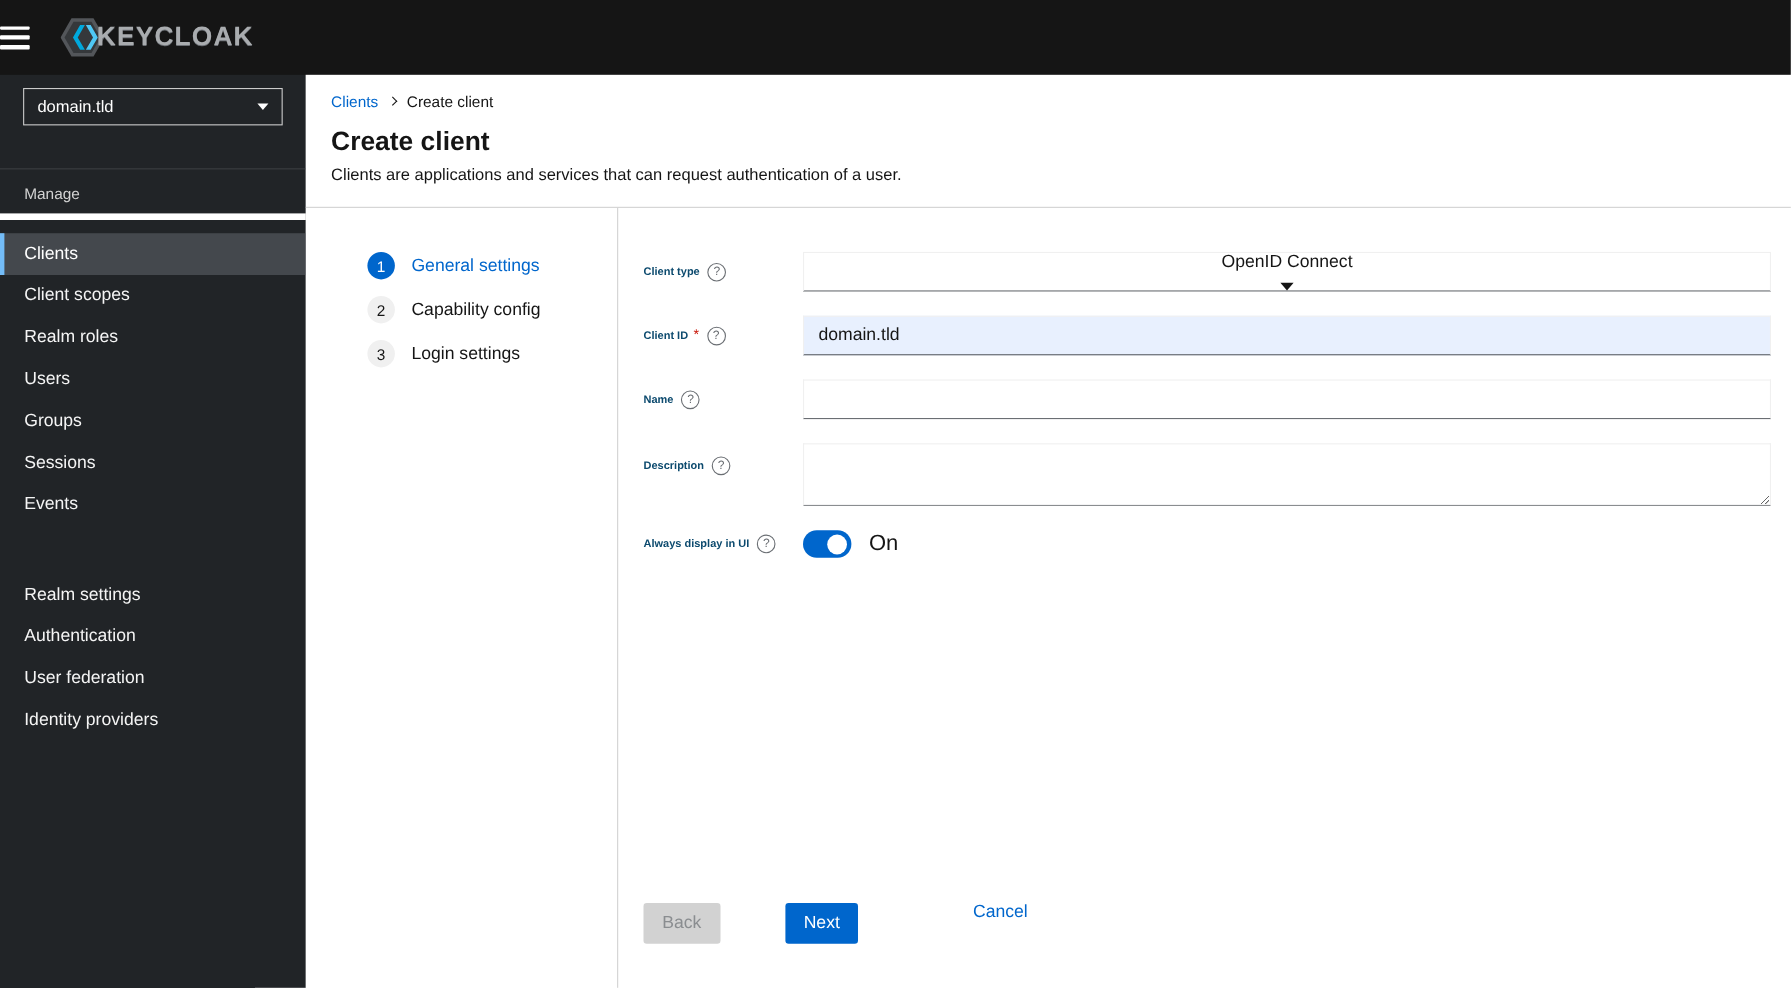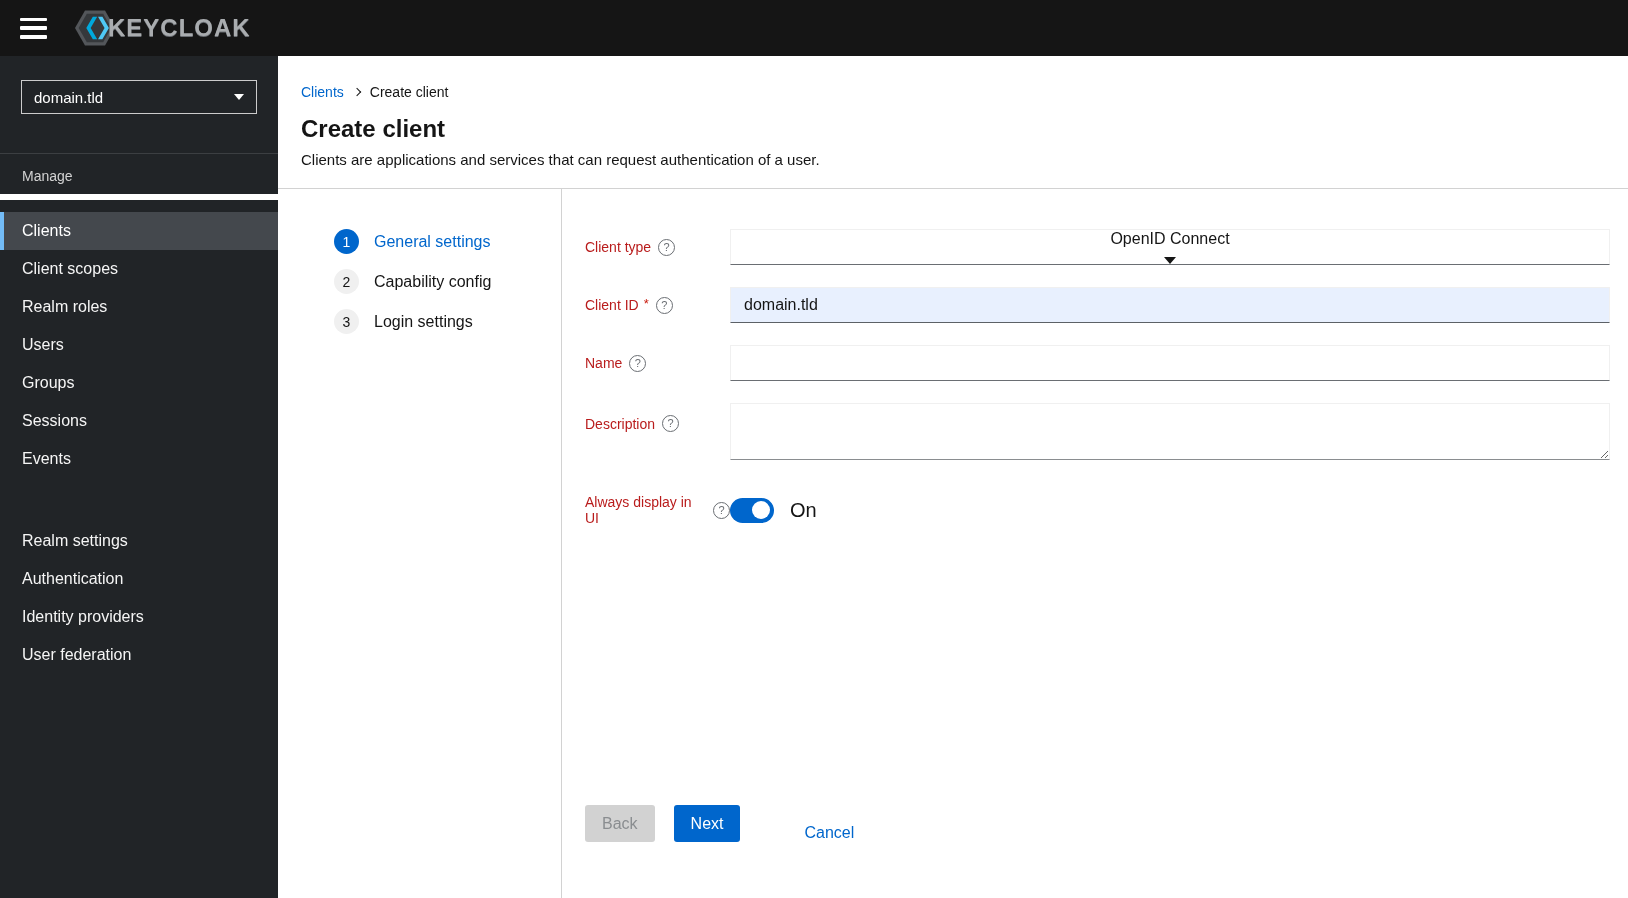--- a/index.html
+++ b/index.html
@@ -1,21 +1,21 @@
 <!DOCTYPE html>
 <html><head>
 <meta charset="utf-8">
 <style>
   * { margin:0; padding:0; box-sizing:border-box; }
   html,body { width:1628px; height:898px; overflow:hidden;
     font-family:"Liberation Sans", sans-serif; background:#fff; color:#151515; }
 
   
-  .masthead { position:absolute; top:0; left:0; right:0; height:56px;
-    background:#151515; display:flex; align-items:center; padding-left:20px; z-index:20; }
+  .masthead { position:absolute; top:0; left:0; right:0; height:68px;
+    background:#151515; display:flex; align-items:center; z-index:20; }
   .hamburger { width:27px; height:21px; background:none; border:none; cursor:pointer;
     display:flex; flex-direction:column; justify-content:space-between; padding:0; }
   .hamburger span { display:block; height:3.5px; background:#fff; border-radius:1px; }
   .brand { display:flex; align-items:center; margin-left:28px; }
   .brand svg { display:block; }
   .brand-text { font-size:24px; font-weight:700; color:#a9acaf; letter-spacing:1px;
     margin-left:-7px; text-shadow:0 1px 0 #6a6e73; }
 
   
   .sidebar { position:absolute; top:56px; left:0; bottom:0; width:278px;
@@ -56,50 +56,50 @@
   .step.active .step-circle { background:#0066cc; color:#fff; }
   .step-label { margin-left:15px; font-size:16px; color:#151515; }
   .step.active .step-label { color:#0066cc; }
 
   
   .form-panel { flex:1; display:flex; flex-direction:column; padding:40px 18px 0 23px; min-height:0; }
   .form-row { display:flex; align-items:center; margin-bottom:22px; }
   .form-row.top { align-items:flex-start; }
   .label-col { width:145px; flex-shrink:0; display:flex; align-items:center; }
   .form-row.top .label-col { padding-top:12px; }
-  .form-label { font-size:14px; font-weight:400; color:#b91c1c; }
+  .form-label { font-size:10px; font-weight:700; color:#0c4a6e; }
   .required { color:#c9190b; font-size:13px; margin-left:5px; position:relative; top:-2px; }
   .help-icon { width:17px; height:17px; border:1px solid #6a6e73; border-radius:50%;
     color:#6a6e73; font-size:11px; line-height:1; display:inline-flex; align-items:center;
     justify-content:center; margin-left:7px; flex-shrink:0; cursor:pointer; background:#fff; }
   .control-col { flex:1; display:flex; align-items:center; }
 
   .pf-select { width:100%; height:36px; background:#fff;
     border:1px solid #f0f0f0; border-bottom:1px solid #6a6e73;
     display:flex; align-items:center; justify-content:space-between;
     padding:0 14px; font-size:16px; color:#151515; cursor:pointer;flex-direction:column; }
   .select-caret { width:0; height:0; border-left:6px solid transparent;
     border-right:6px solid transparent; border-top:7px solid #151515; }
   .pf-input { width:100%; height:36px; background:#fff;
     border:1px solid #f0f0f0; border-bottom:1px solid #6a6e73;
     padding:0 13px; font-size:16px; color:#151515; font-family:inherit; outline:none; }
   .pf-input.autofill { background:#e8f0fe; border-bottom-color:#5c6166; }
   .pf-textarea { width:100%; height:57px; background:#fff;
     border:1px solid #f0f0f0; border-bottom:1px solid #8a8d90;
     padding:7px 13px; font-size:16px; font-family:inherit; resize:both; outline:none; color:#151515; }
 
-  .toggle-row { margin-top:12px; }
+  .toggle-row { }
   .switch { width:44px; height:25px; border-radius:13px; background:#0066cc;
     position:relative; cursor:pointer; flex-shrink:0; }
   .switch-knob { position:absolute; top:3.5px; right:4px; width:18px; height:18px;
     border-radius:50%; background:#fff; }
   .switch-label { margin-left:16px; font-size:20px; color:#151515; }
 
   
-  .form-footer { margin-top:auto; padding-bottom:56px; display:flex; align-items:flex-end; }
+  .form-footer { margin-top:auto; padding-bottom:40px; display:flex; align-items:flex-start;gap:40px; }
   .btn { height:37px; padding:0 17px; font-size:16px; font-family:inherit;
     border:none; border-radius:3px; cursor:pointer; }
   .btn-back { background:#d2d2d2; color:#8a8d90; cursor:default; }
   .btn-next { background:#0066cc; color:#fff; margin-left:19px; }
   .btn-cancel { background:none; border:none; color:#0066cc; font-size:16px;
     font-family:inherit; margin-left:64px; cursor:pointer; padding:0; }
 </style>
 </head>
 <body>
 
@@ -138,22 +138,22 @@
         <div class="nav-item">Groups</div>
         <div class="nav-item">Sessions</div>
         <div class="nav-item">Events</div>
       </div>
     </div>
 
     <div class="nav-section">
       <div class="nav-list">
         <div class="nav-item">Realm settings</div>
         <div class="nav-item">Authentication</div>
+        <div class="nav-item">User federation</div>
         <div class="nav-item">Identity providers</div>
-        <div class="nav-item">User federation</div>
       </div>
     </div>
   </nav>
 </aside>
 
 <main class="content">
   <div class="page-header">
     <div class="breadcrumb">
       <a class="crumb-link">Clients</a>
       <span class="chevron-right"></span>

